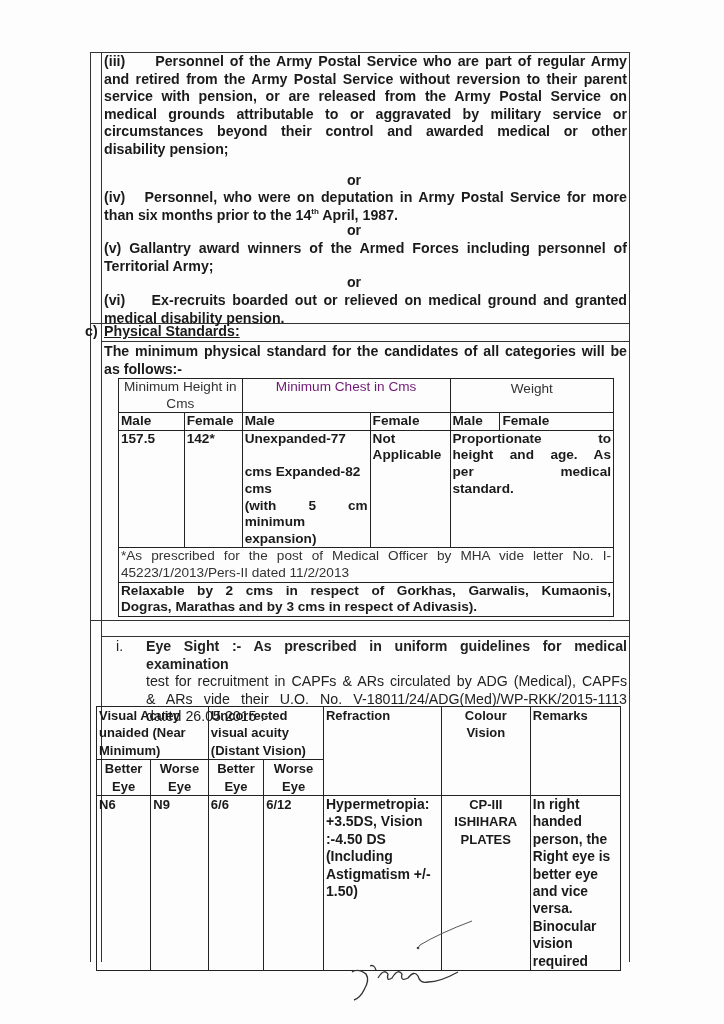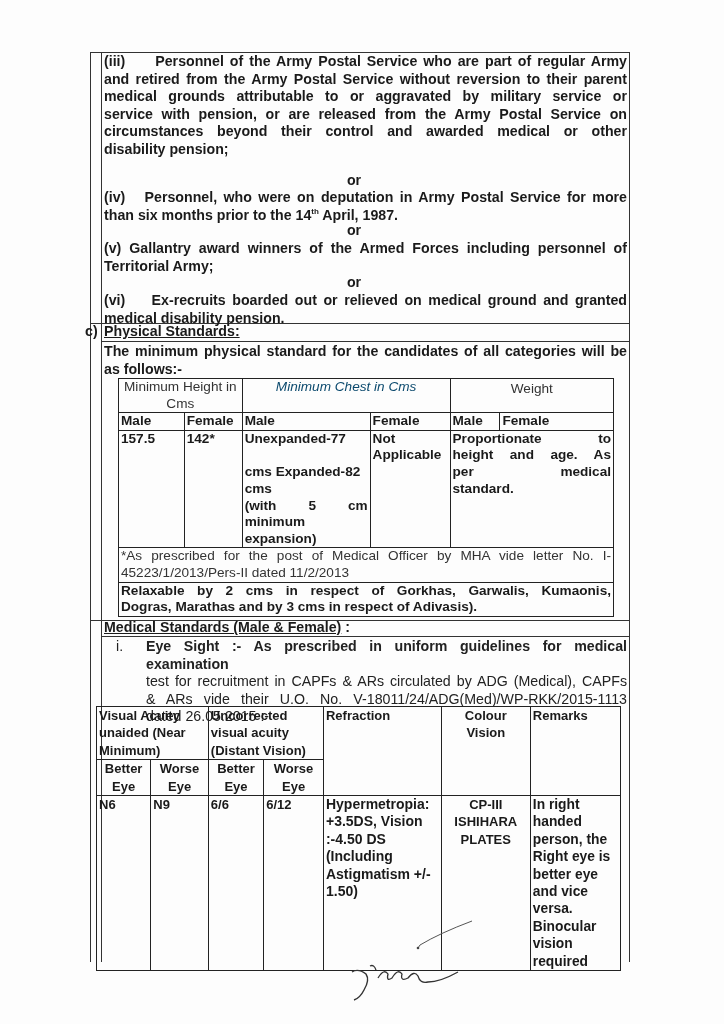--- a/index.html
+++ b/index.html
@@ -37,22 +37,22 @@
   <div class="hline" style="left:90px; top:323px; width:540px;"></div>
   <div class="hline" style="left:101px; top:341px; width:529px;"></div>
   <div class="hline" style="left:90px; top:620px; width:540px;"></div>
   <div class="hline" style="left:101px; top:636px; width:529px;"></div>
 
   <div class="blk" style="left:104px; top:53px; width:523px;">
     <div class="jl">
       <span>(iii)</span>&nbsp;&nbsp;&nbsp;&nbsp;&nbsp;<span>Personnel of the Army Postal Service who are part of regular Army</span>
     </div>
     <div class="jl bold">and retired from the Army Postal Service without reversion to their parent</div>
+    <div class="jl bold">service with pension, or are released from the Army Postal Service on</div>
     <div class="jl bold">medical grounds attributable to or aggravated by military service or</div>
-    <div class="jl bold">service with pension, or are released from the Army Postal Service on</div>
     <div class="jl bold">circumstances beyond their control and awarded medical or other</div>
     <div class="bold">disability pension;</div>
   </div>
   <style>.blk .jl:first-child{font-weight:bold;}</style>
 
   <div class="blk bold center" style="left:104px; top:172px; width:500px;">or</div>
 
   <div class="blk bold" style="left:104px; top:189px; width:523px;">
     <div class="jl">
       <span>(iv)</span>&nbsp;&nbsp;&nbsp;<span>Personnel, who were on deputation in Army Postal Service for more</span>
@@ -89,21 +89,21 @@
       <col style="width:66px">
         <col style="width:58px">
         <col style="width:128px">
         <col style="width:80px">
         <col style="width:50px">
         <col style="width:114px">
     </colgroup>
     <tbody>
         <tr>
       <td colspan="2" class="center" style="color:#333;">Minimum Height in Cms</td>
-      <td colspan="2" class="center" style="color:#0c4a6e;font-style:italic;">Minimum Chest in Cms</td>
+      <td colspan="2" class="center" style="color:#701a75;">Minimum Chest in Cms</td>
       <td colspan="2" class="center" style="color:#333; padding-top:2px;">Weight</td>
     </tr>
     <tr>
       <td class="bold">Male</td>
       <td class="bold">Female</td>
       <td class="bold">Male</td>
       <td class="bold">Female</td>
       <td class="bold">Male</td>
       <td class="bold">Female</td>
     </tr>
@@ -144,23 +144,20 @@
     </tr>
     <tr>
       <td colspan="6" class="bold">
         <div class="jl">Relaxable by 2 cms in respect of Gorkhas, Garwalis, Kumaonis,</div>
         <div>Dogras, Marathas and by 3 cms in respect of Adivasis).</div>
       </td>
     </tr>
   </tbody>
     </table>
 
-  <div class="blk bold" style="left:104px; top:619px;">
-    <span class="u">Medical Standards (Male &amp; Female)</span><span> :</span>
-  </div>
 
   <div class="blk" style="left:104px; top:638px; width:523px; color:#222;">
     <span style="position:absolute; left:12px; top:0;">i.</span>
     <div style="margin-left:42px;">
       <div class="jl">Eye Sight :- As prescribed in uniform guidelines for medical examination</div>
       <div class="jl">test for recruitment in CAPFs &amp; ARs circulated by ADG (Medical), CAPFs</div>
       <div class="jl">&amp; ARs vide their U.O.  No. V-18011/24/ADG(Med)/WP-RKK/2015-1113</div>
       <div>dated 26.05.2015 :-</div>
     </div>
   </div>

